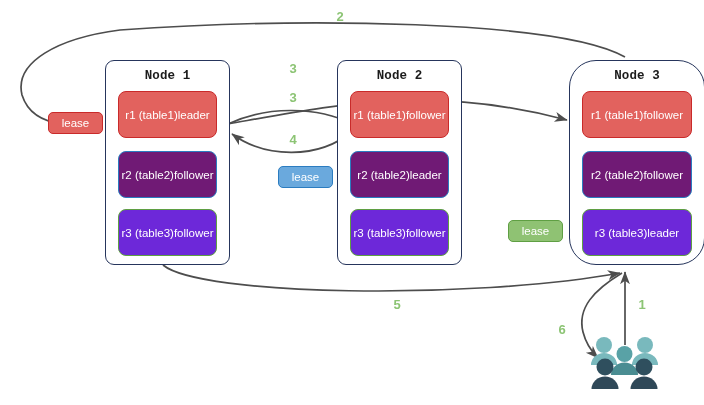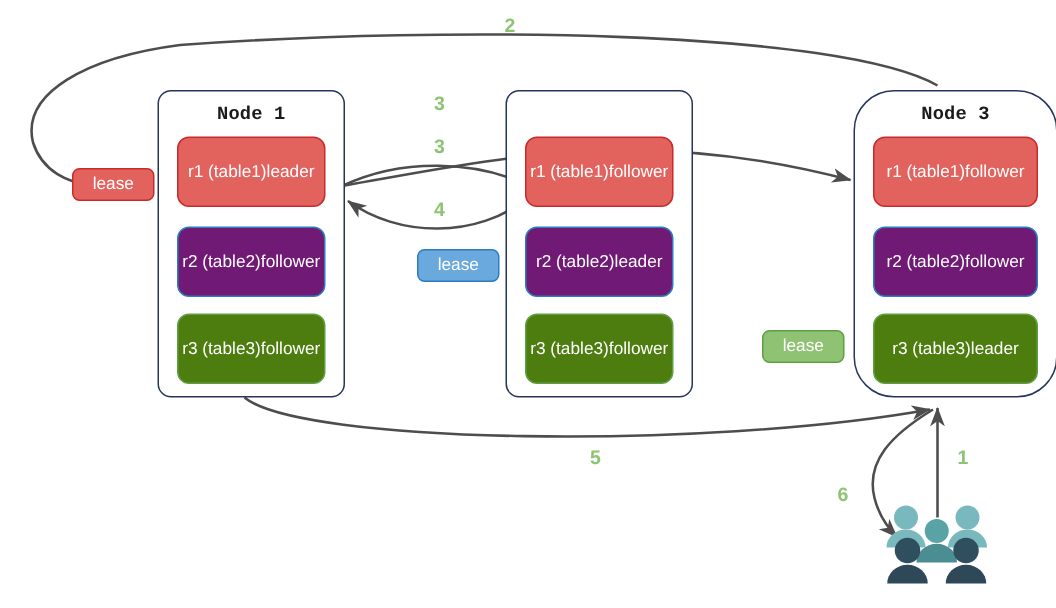--- a/index.html
+++ b/index.html
@@ -19,21 +19,21 @@
   }
   .replica{
     position:absolute;left:12px;right:12px;box-sizing:border-box;
     height:47px;border-radius:8px;
     display:flex;flex-direction:row;align-items:center;justify-content:center;
     color:#ffffff;font-size:11.5px;line-height:14px;text-align:center;
   }
   .replica .ln{display:block;}
   .rep-red{background:#e2625e;border:1.6px solid #c92a2a;}
   .rep-blue{background:#701a75;border:1.6px solid #2b7cc0;}
-  .rep-green{background:#4d7c0f;border:1.6px solid #5f9f43;text-align:right;}
+  .rep-green{background:#6d28d9;border:1.6px solid #5f9f43;text-align:right;}
 
   .lease{
     position:absolute;box-sizing:border-box;
     width:55px;height:22px;border-radius:5px;
     display:flex;align-items:center;justify-content:center;
     color:#ffffff;font-size:11.5px;
   }
   .lease-red{background:#e2625e;border:1.6px solid #c92a2a;}
   .lease-blue{background:#6aa9dd;border:1.6px solid #2b7cc0;}
   .lease-green{background:#8fc273;border:1.6px solid #5f9f43;}
@@ -83,20 +83,21 @@
       <span class="ln">r2 (table2)</span>
       <span class="ln">follower</span>
     </div>
     <div class="replica rep-green" style="top:148px;">
       <span class="ln">r3 (table3)</span>
       <span class="ln">follower</span>
     </div>
   </div>
 
   <div class="node-box" style="left:337px;top:60px;width:125px;height:205px;">
+    <div class="node-title">Node 2</div>
     <div class="replica rep-red" style="top:30px;">
       <span class="ln">r1 (table1)</span>
       <span class="ln">follower</span>
     </div>
     <div class="replica rep-blue" style="top:90px;">
       <span class="ln">r2 (table2)</span>
       <span class="ln">leader</span>
     </div>
     <div class="replica rep-green" style="top:148px;">
       <span class="ln">r3 (table3)</span>

